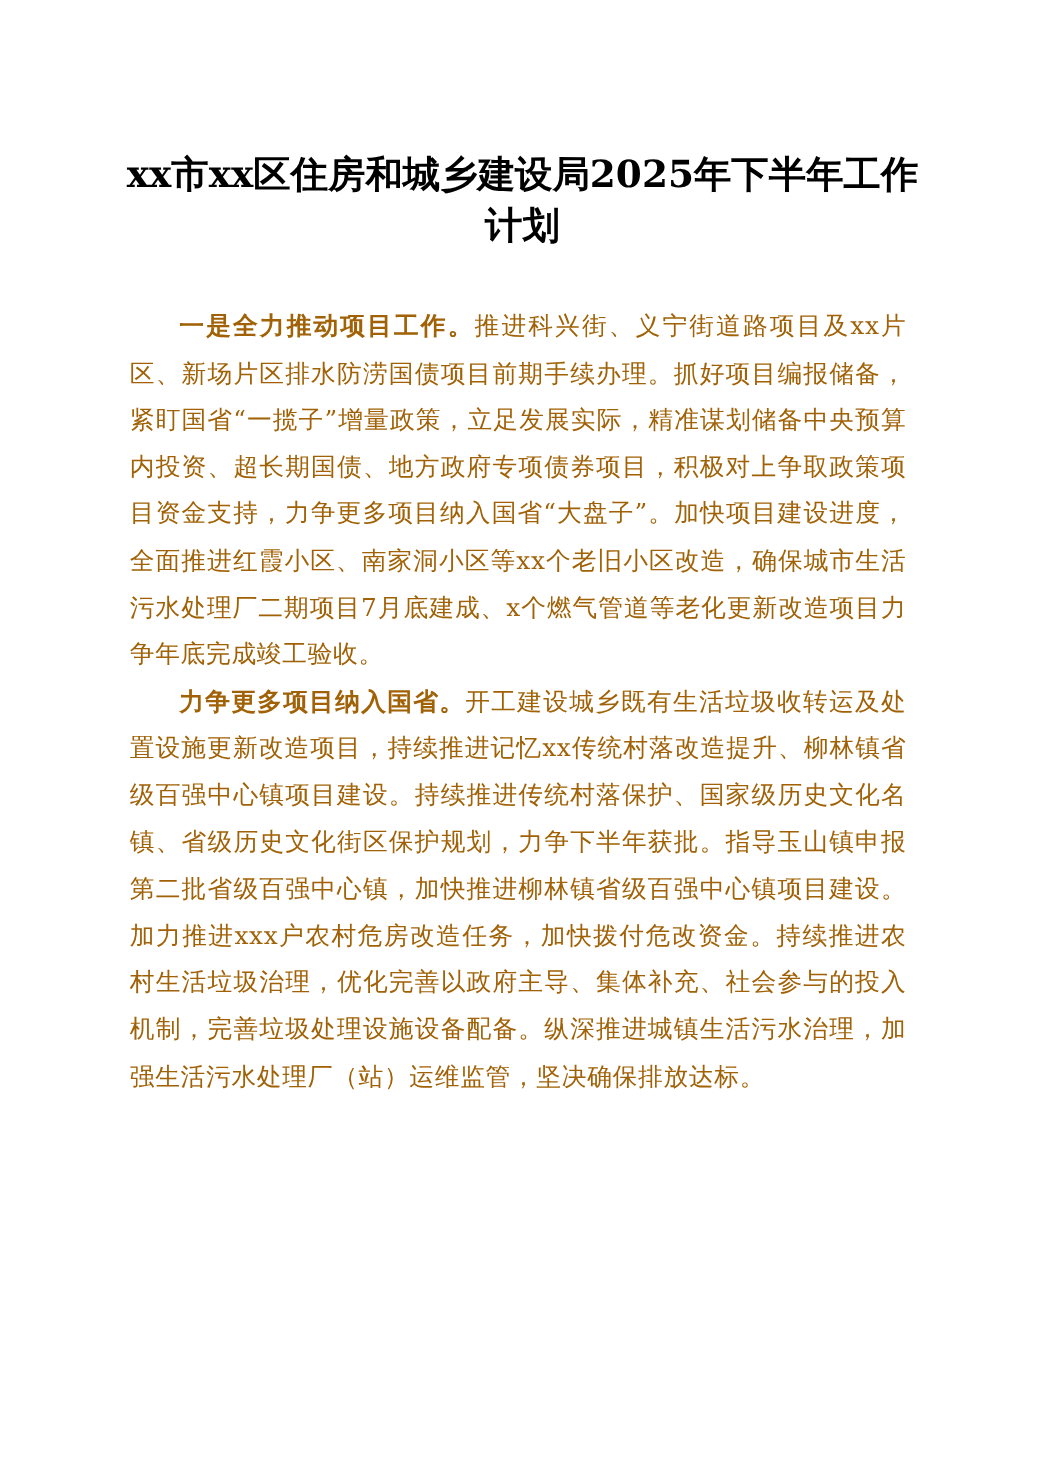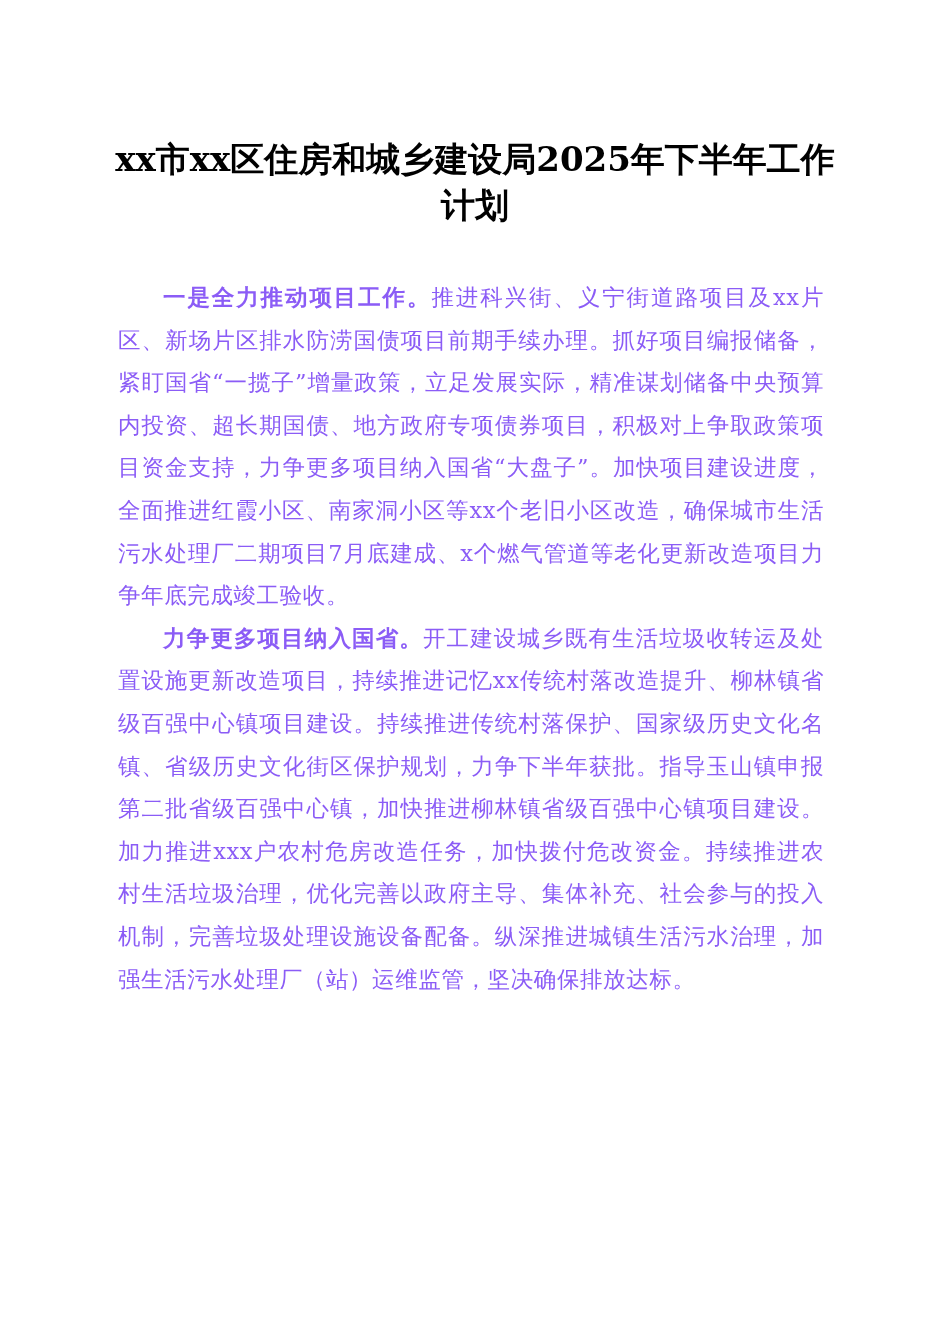--- a/index.html
+++ b/index.html
@@ -15,21 +15,21 @@
     font-size: 34px;
     line-height: 46px;
     color: #000000;
     margin: 0;
   }
   .body {
     position: absolute; left: 118px; top: 276px; width: 706px;
     font-family: "DejaVu Serif", "Liberation Serif", serif;
     font-size: 22.5px;
     line-height: 42.6px;
-    color: #8b5cf6;
+    color: #a16207;
     text-align: justify;
     letter-spacing: 0.6px;
   }
   .para { margin: 0; text-indent: 2em; }
   .lead { font-weight: bold; }
 </style>
 </head>
 <body>
 
 <div class="page">

